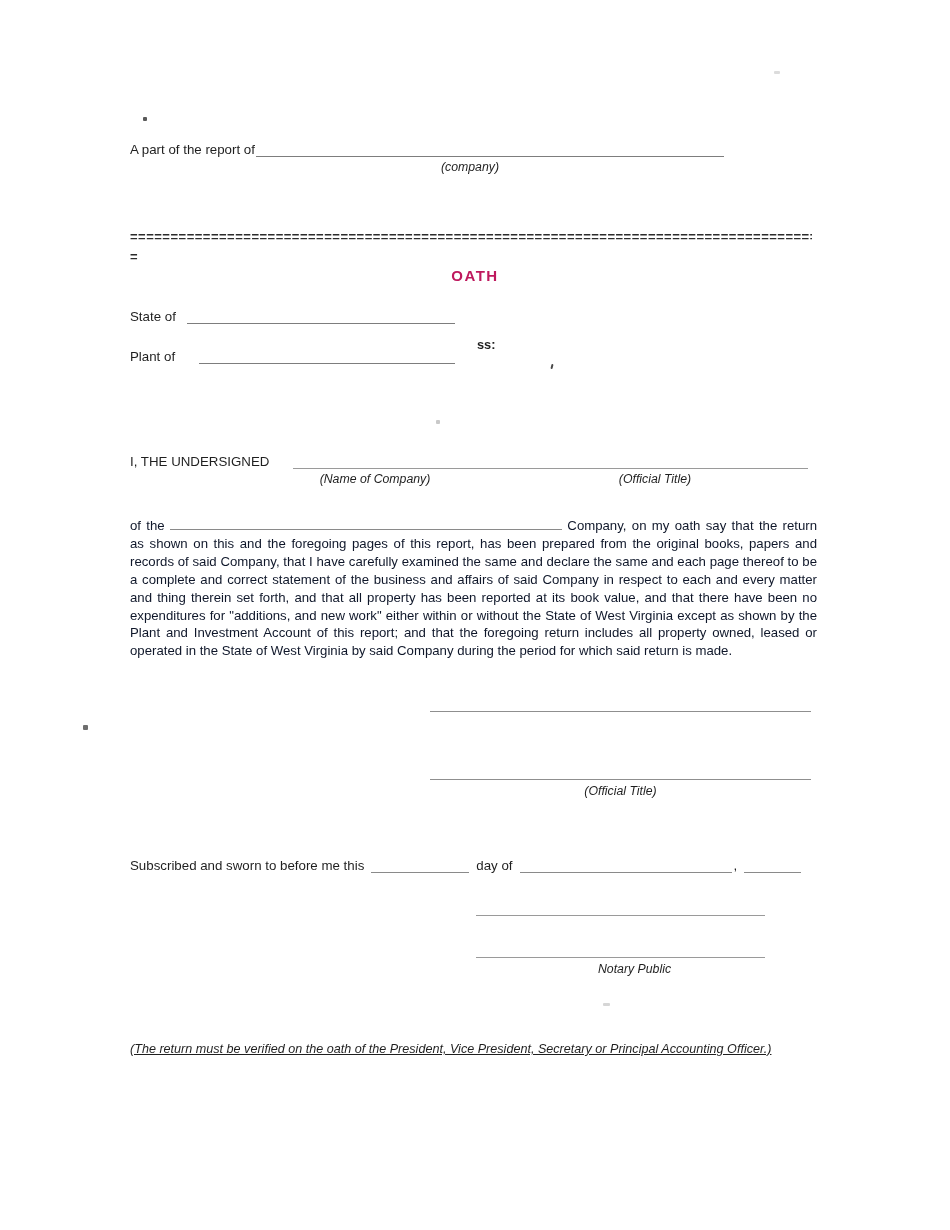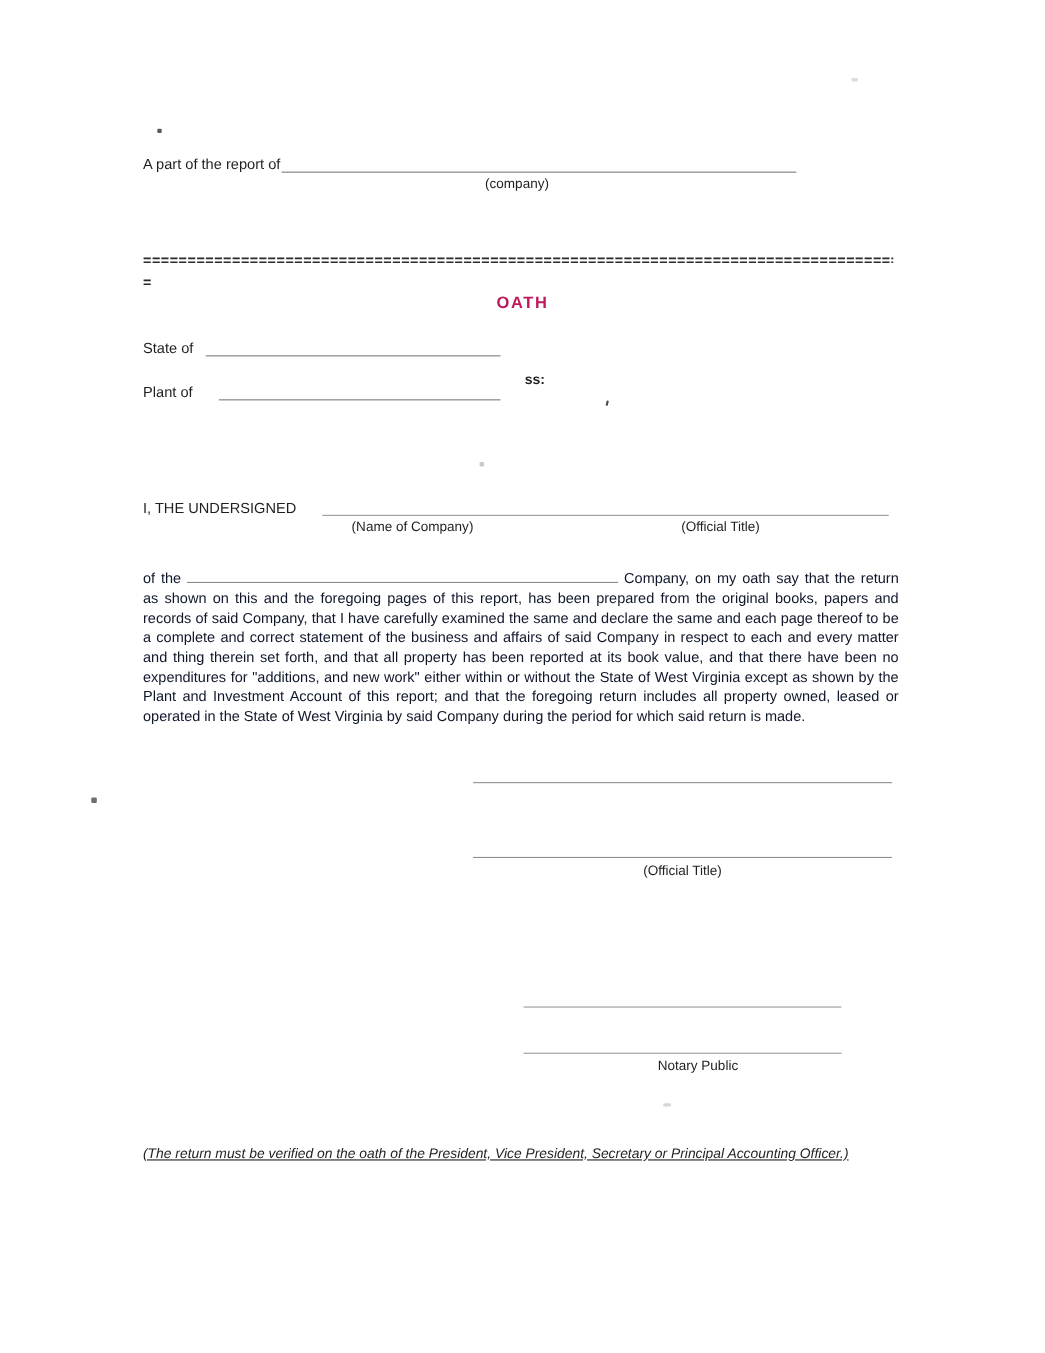--- a/index.html
+++ b/index.html
@@ -9,21 +9,21 @@
     height: 1230px;
     margin: 0 auto;
     background: #ffffff;
     font-family: "Liberation Sans", "DejaVu Sans", sans-serif;
     color: #1f1f1f;
     overflow: hidden;
   }
   .abs { position: absolute; text-align: center; }
   .txt { font-size: 13.3px; white-space: nowrap; }
   .hline { position: absolute; height: 0; border-bottom: 1.4px solid #7d7d7d; }
-  .caption { font-size: 12.3px; text-align: center; white-space: nowrap; }
+  .caption { font-size: 12.3px; font-style: italic; text-align: center; white-space: nowrap; }
   .equals-row {
     position: absolute;
     left: 130px; width: 682px; height: 16px;
     overflow: hidden;
     font-size: 13px; font-weight: bold; letter-spacing: 0.5px;
     color: #2b2b2b; white-space: nowrap;
   }
   .oath-title {
     position: absolute; left: 0; width: 950px; text-align: center;
     font-size: 15px; font-weight: bold; letter-spacing: 1.5px; color: #be185d;
@@ -75,20 +75,28 @@
   <div class="hline" style="left:293px; top:468px; width:515px; border-bottom-color:#9a9a9a;"></div>
   <div class="abs caption" style="left:280px; top:472px; width:190px;">(Name of Company)</div>
   <div class="abs caption" style="left:560px; top:472px; width:190px;">(Official Title)</div>
 
   <div class="para"><span>of the</span> <span class="inline-blank"></span> <span>Company, on my oath say that the return as shown on this and the foregoing pages of this report, has been prepared from the original books, papers and records of said Company, that I have carefully examined the same and declare the same and each page thereof to be a complete and correct statement of the business and affairs of said Company in respect to each and every matter and thing therein set forth, and that all property has been reported at its book value, and that there have been no expenditures for "additions, and new work" either within or without the State of West Virginia except as shown by the Plant and Investment Account of this report; and that the foregoing return includes all property owned, leased or operated in the State of West Virginia by said Company during the period for which said return is made.</span></div>
 
   <div class="hline" style="left:430px; top:711px; width:381px; border-bottom-color:#8f8f8f;"></div>
   <div class="hline" style="left:430px; top:779px; width:381px; border-bottom-color:#8f8f8f;"></div>
   <div class="abs caption" style="left:430px; top:784px; width:381px;">(Official Title)</div>
 
+  <div class="subscribed-row">
+    <span>Subscribed and sworn to before me this</span>
+    <span class="fill-blank" style="width:98px;"></span>
+    <span>day of</span>
+    <span class="fill-blank" style="width:212px;"></span>
+    <span style="margin-left:-5px;">,</span>
+    <span class="fill-blank" style="width:57px;"></span>
+  </div>
 
   <div class="hline" style="left:476px; top:915px; width:289px; border-bottom-color:#9a9a9a;"></div>
   <div class="hline" style="left:476px; top:957px; width:289px; border-bottom-color:#9a9a9a;"></div>
   <div class="abs caption" style="left:490px; top:962px; width:289px;">Notary Public</div>
 
   <div class="abs" style="left:130px; top:1042px; font-size:12.6px; font-style:italic; white-space:nowrap;text-decoration:underline;">(The return must be verified on the oath of the President, Vice President, Secretary or Principal Accounting Officer.)</div>
 
 </div>
 
 </body></html>

